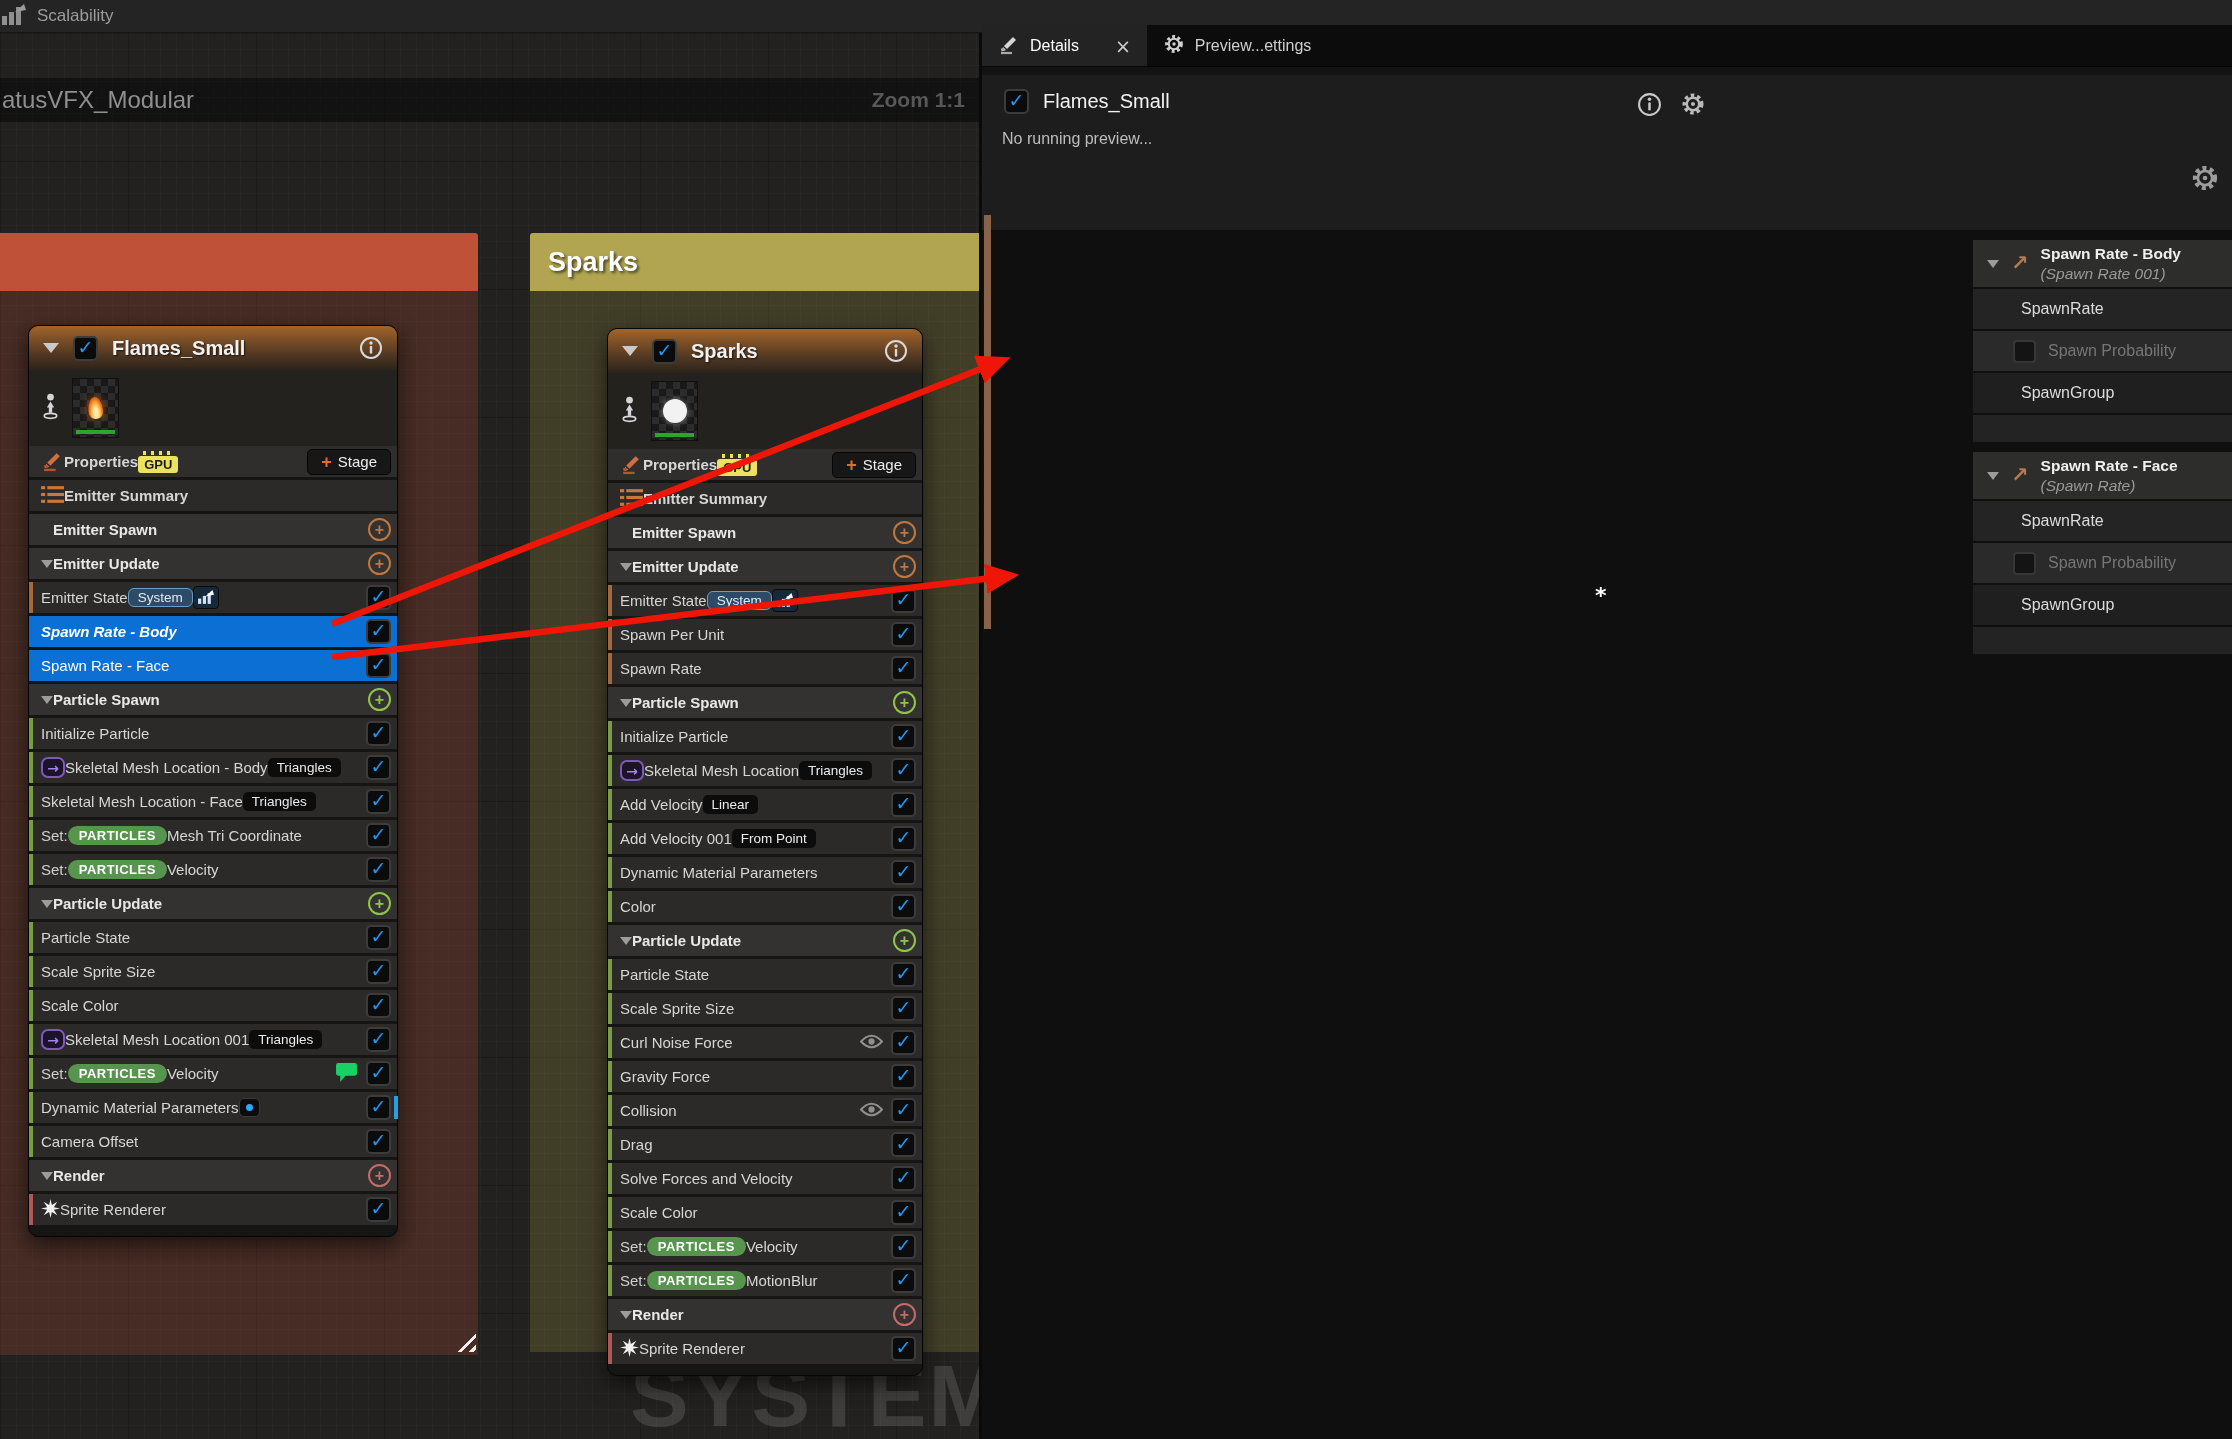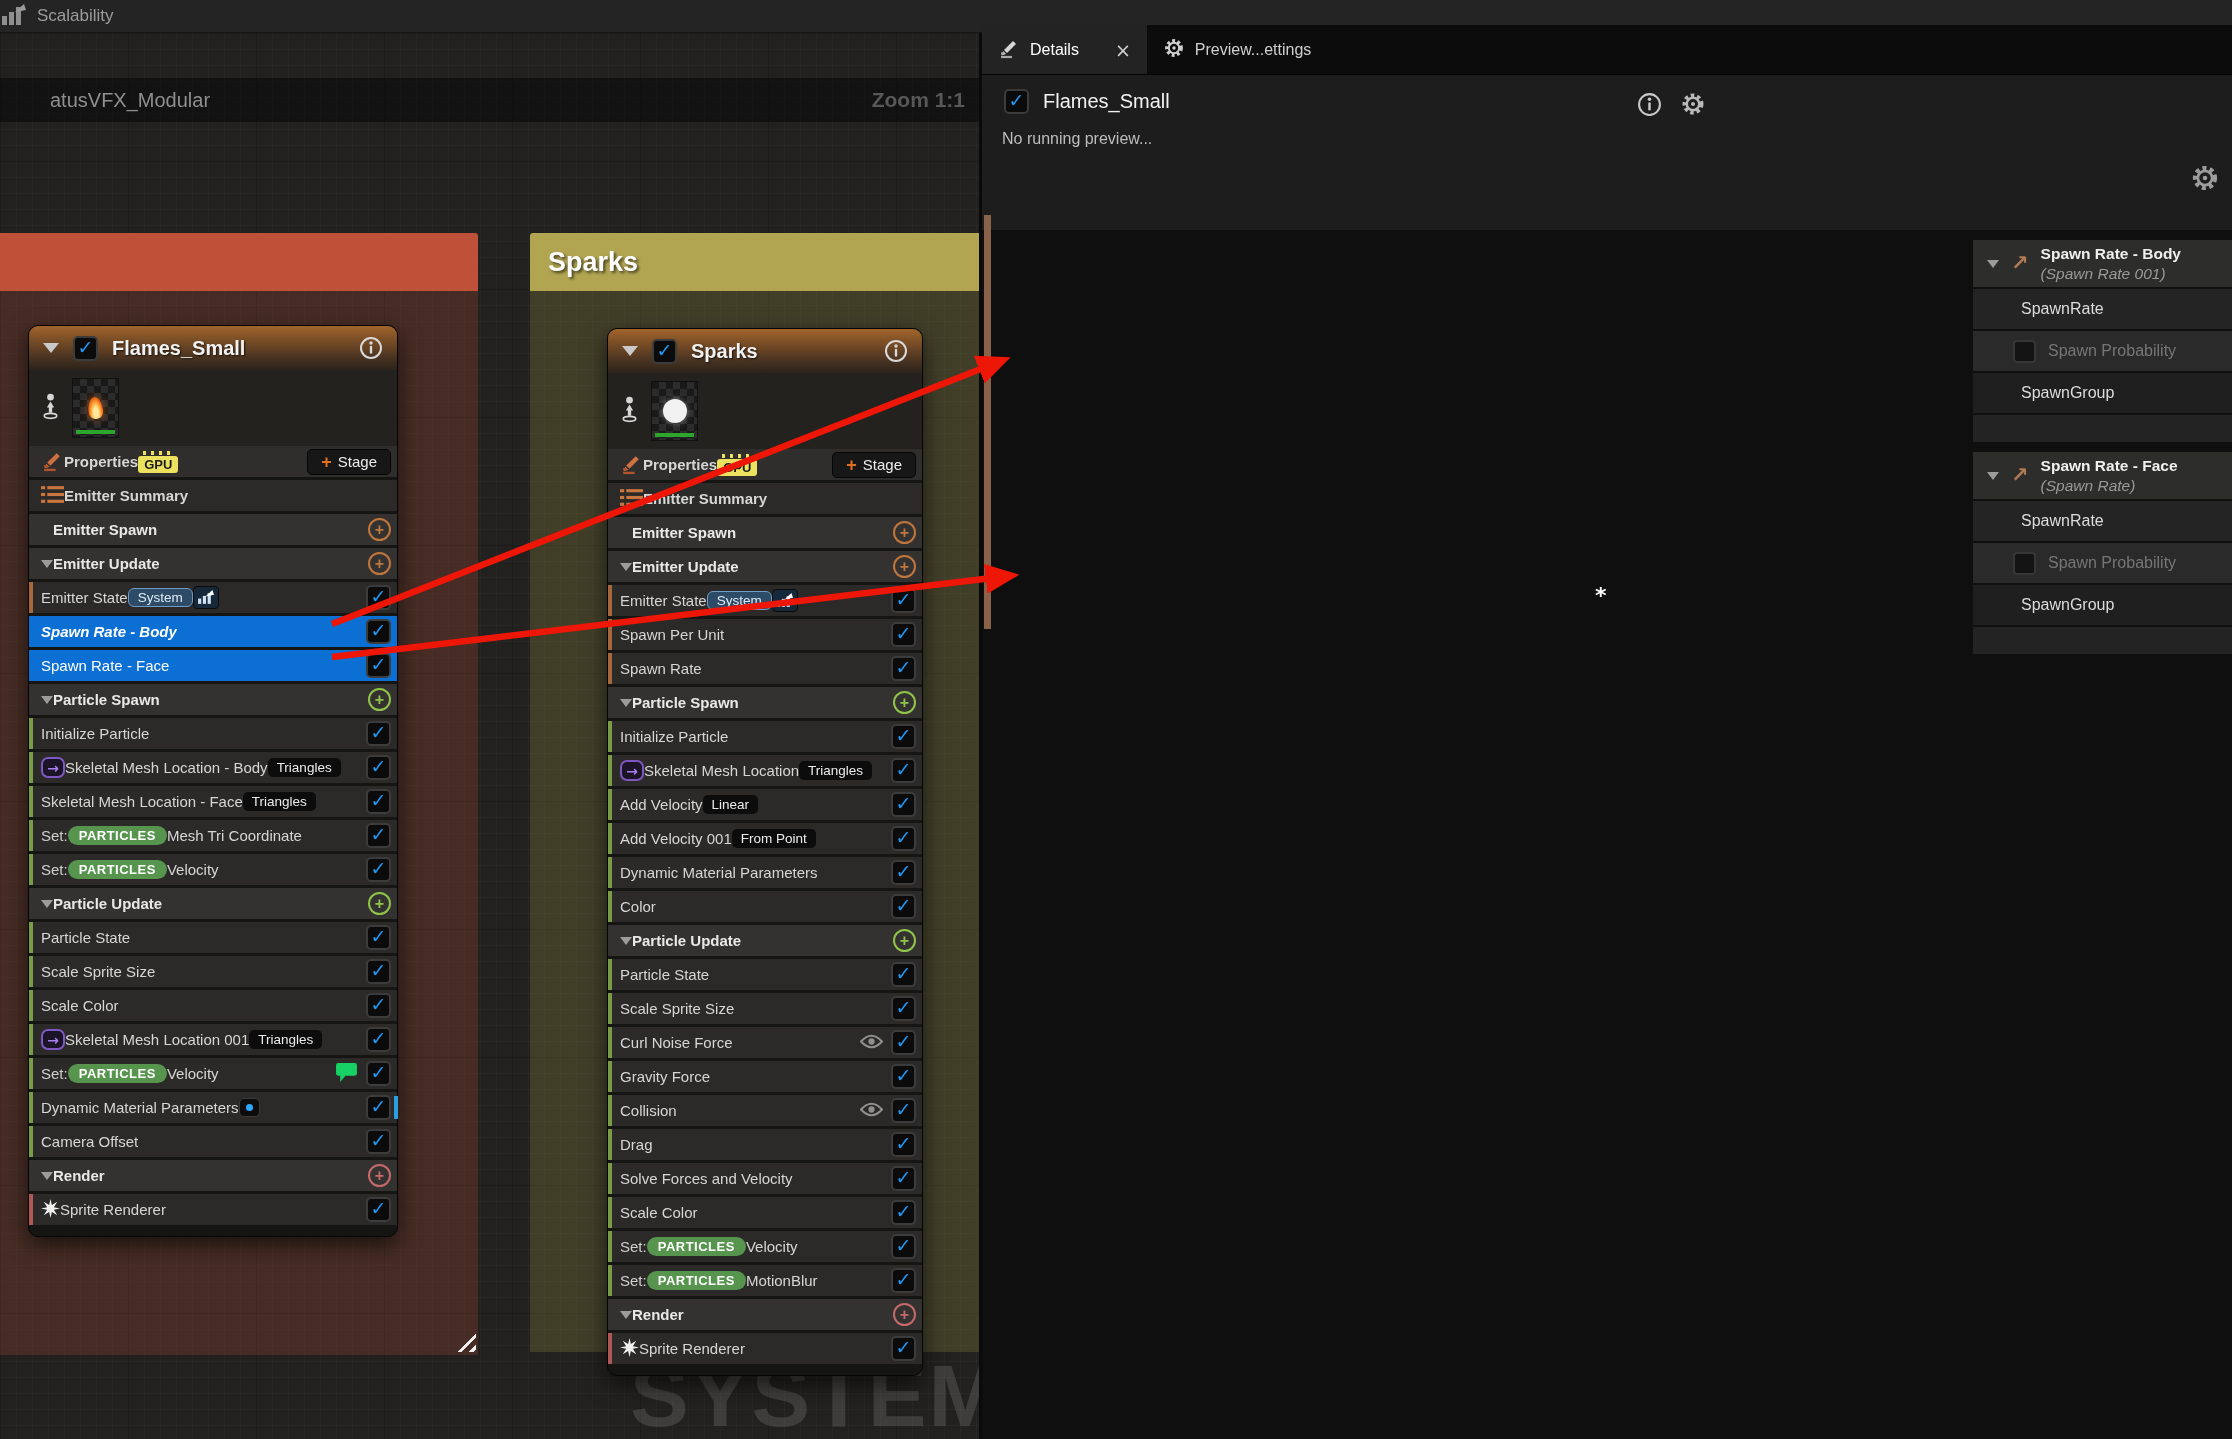--- a/index.html
+++ b/index.html
@@ -18,21 +18,21 @@
     background-color:#22211f;
     background-image:
       linear-gradient(rgba(0,0,0,.30) 1px, transparent 1px),
       linear-gradient(90deg, rgba(0,0,0,.30) 1px, transparent 1px),
       linear-gradient(rgba(255,255,255,.022) 1px, transparent 1px),
       linear-gradient(90deg, rgba(255,255,255,.022) 1px, transparent 1px);
     background-size:128px 128px,128px 128px,16px 16px,16px 16px;
     border-right:3px solid #0a0a0a;}
   .graph-header{position:absolute;left:0;top:45px;width:100%;height:44px;background:rgba(8,8,8,.55);
     display:flex;align-items:center;padding:0 14px 0 2px;z-index:3;}
-  .graph-title{color:#8f8f8f;font-size:20px;margin-left:48px;}
+  .graph-title{color:#8f8f8f;font-size:24px;}
   .zoom-label{margin-left:auto;color:#585858;font-size:21px;font-weight:bold;}
 
   .comment-header{position:absolute;height:58px;border-radius:3px 3px 0 0;z-index:1;display:flex;align-items:center;}
   .comment-body{position:absolute;z-index:1;}
   .comment-title{color:#fff;font-size:27px;font-weight:bold;padding-left:18px;text-shadow:2px 2px 3px rgba(0,0,0,.6);}
   .grip{position:absolute;width:22px;height:19px;z-index:2;
         background:repeating-linear-gradient(135deg,#ededed 0 3px,transparent 3px 8px);
         clip-path:polygon(100% 0,100% 100%,0 100%);}
   .watermark{position:absolute;left:630px;top:1312px;font-size:88px;font-weight:bold;
              color:rgba(200,200,200,.17);letter-spacing:2px;z-index:2;}
@@ -89,21 +89,21 @@
   .notch{position:absolute;right:-1px;top:4px;bottom:4px;width:4px;background:#2a9fe0;}
   .props .gpu-wrap{display:flex;flex-direction:column;}
   .gpu-pins{height:4px;margin:0 5px 1px;background:repeating-linear-gradient(90deg,#ece25f 0 3px,transparent 3px 8px);}
   .gpu-badge{background:#ece25f;color:#1c1c1c;font-weight:bold;font-size:13px;border-radius:3px;padding:1px 6px;}
   .stage-btn{display:flex;align-items:center;gap:6px;background:#171717;border:1px solid #050505;border-radius:5px;
              padding:3px 13px;color:#ececec;font-size:15px;}
   .stage-btn .plus{color:#e07020;font-weight:bold;font-size:18px;line-height:1;}
 
   
   .details{position:absolute;left:982px;top:25px;width:1250px;height:1414px;background:#131313;z-index:10;}
-  .tabbar{position:absolute;left:0;top:0;width:100%;height:50px;background:#0c0c0c;border-bottom:1px solid #050505;
+  .tabbar{position:absolute;left:0;top:0;width:100%;height:42px;background:#0c0c0c;border-bottom:1px solid #050505;
           display:flex;align-items:stretch;}
   .tab{display:flex;align-items:center;gap:10px;padding:0 16px;font-size:16px;color:#cfcfcf;}
   .tab.active{background:#232323;color:#fff;}
   .tab .close{margin-left:26px;color:#cfcfcf;font-size:19px;}
   .panel-head{position:absolute;left:0;top:50px;width:100%;height:155px;background:#1d1d1d;}
   .emitter-line{position:absolute;left:22px;top:14px;display:flex;align-items:center;gap:14px;}
   .emitter-name{color:#f2f2f2;font-size:20px;}
   .head-icons{position:absolute;left:655px;top:16px;display:flex;gap:18px;align-items:center;}
   .status-text{position:absolute;left:20px;top:55px;color:#bdbdbd;font-size:16px;}
   .search-pill{position:absolute;left:13px;top:85px;width:1183px;height:37px;background:#0d0d0d;border:1px solid #060606;

